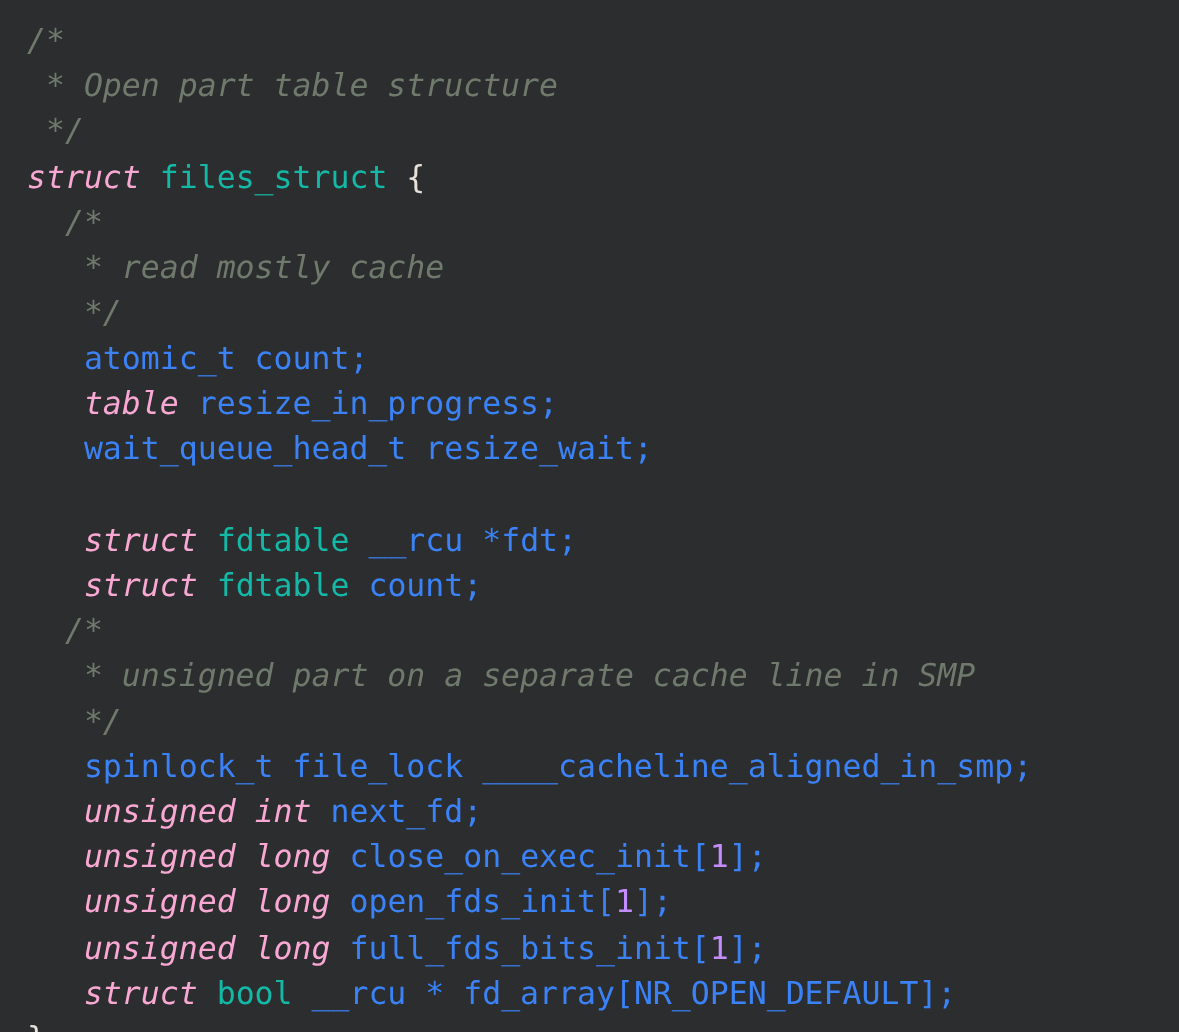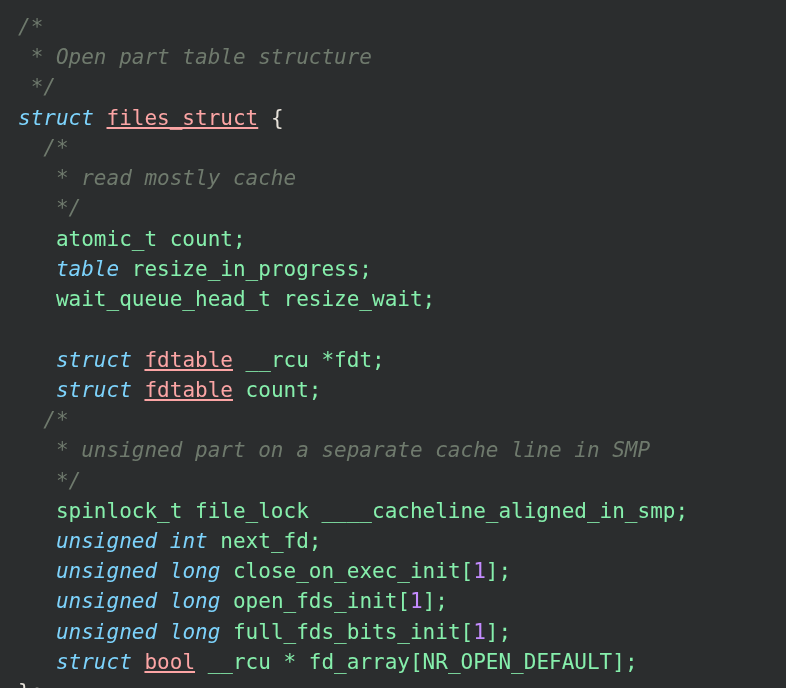--- a/index.html
+++ b/index.html
@@ -13,23 +13,23 @@
   pre.code {
     margin: 0;
     padding: 12px 14px 12px 18px;
     font-family: Consolas, "DejaVu Sans Mono", Menlo, monospace;
     font-size: 21px;
     line-height: 1.44;
     white-space: pre;
     color: #e0e0e0;
   }
   .cm { color: #6f7a6d; font-style: italic; }   
-  .kw { color: #7dd3fc; font-style: italic; }   
-  .ty { color: #fca5a5; text-decoration: underline; }                        
-  .id { color: #86efac; }                        
+  .kw { color: #f9a8d4; font-style: italic; }   
+  .ty { color: #14b8a6; }                        
+  .id { color: #3b82f6; }                        
   .nm { color: #c48cff; }                        
   .pl { color: #e6e1d9; }                        
 </style>
 </head>
 <body>
 
 <pre class="code"><span class="cm">/*</span>
 <span class="cm"> * Open part table structure</span>
 <span class="cm"> */</span>
 <span class="kw">struct</span> <span class="ty">files_struct</span><span class="pl"> {</span>

